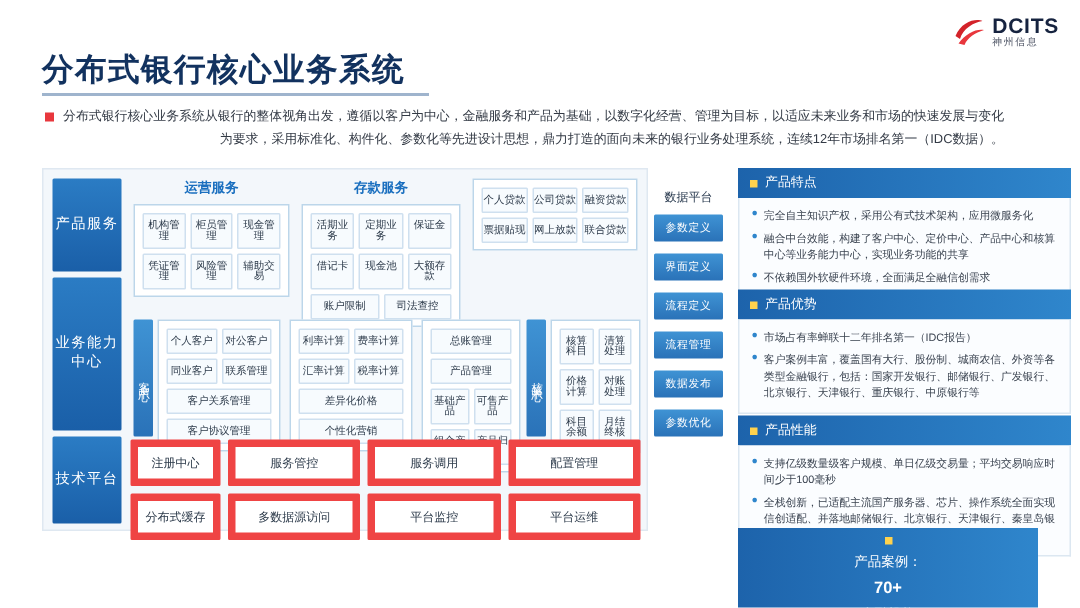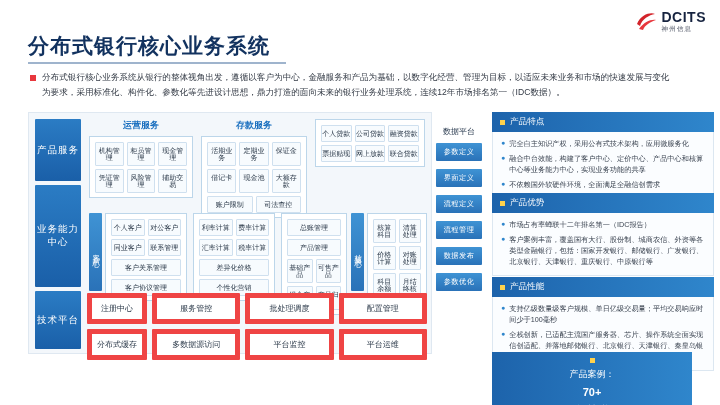--- a/index.html
+++ b/index.html
@@ -24,21 +24,21 @@
   .title {
     position: absolute; left: 28px; top: 32px;
     font-size: 21px; font-weight: bold; color: #12325f; letter-spacing: 1px;
   }
   .title-rule {
     position: absolute; left: 28px; top: 62px; width: 258px; height: 2px;
     background: #9fb4cd;
   }
 
   .intro { position: absolute; left: 30px; top: 70px; width: 660px; }
-  .intro-row { display: flex; align-items: flex-start; gap: 6px; }
+  .intro-row { display: flex; align-items: flex-start; gap: 6px; text-align: right; }
   .intro-bullet {
     width: 6px; height: 6px; background: #e8373d; margin-top: 5px; flex: 0 0 auto;
   }
   .intro-text { font-size: 8.6px; color: #333a45; line-height: 1.75; }
 
   
   .diagram {
     position: absolute; left: 28px; top: 112px; width: 404px; height: 242px;
     background: #f3f7fb; border: 1px solid #dfe8f1;
   }
@@ -249,21 +249,21 @@
         <div class="chip w2">对账处理</div>
         <div class="chip w2">科目余额</div>
         <div class="chip w2">月结终核</div>
       </div>
     </div>
 
     <div style="position:absolute; left:58px; top:180px; width:340px;">
       <div style="display:flex; gap:5px; margin-bottom:5px;">
         <div class="plat-cell" style="flex:0 0 60px;">注册中心</div>
         <div class="plat-cell">服务管控</div>
-        <div class="plat-cell">批处理调度</div>
+        <div class="plat-cell">服务调用</div>
         <div class="plat-cell">配置管理</div>
       </div>
       <div style="display:flex; gap:5px;">
         <div class="plat-cell" style="flex:0 0 60px;">分布式缓存</div>
         <div class="plat-cell">多数据源访问</div>
         <div class="plat-cell">平台监控</div>
         <div class="plat-cell">平台运维</div>
       </div>
     </div>
 

